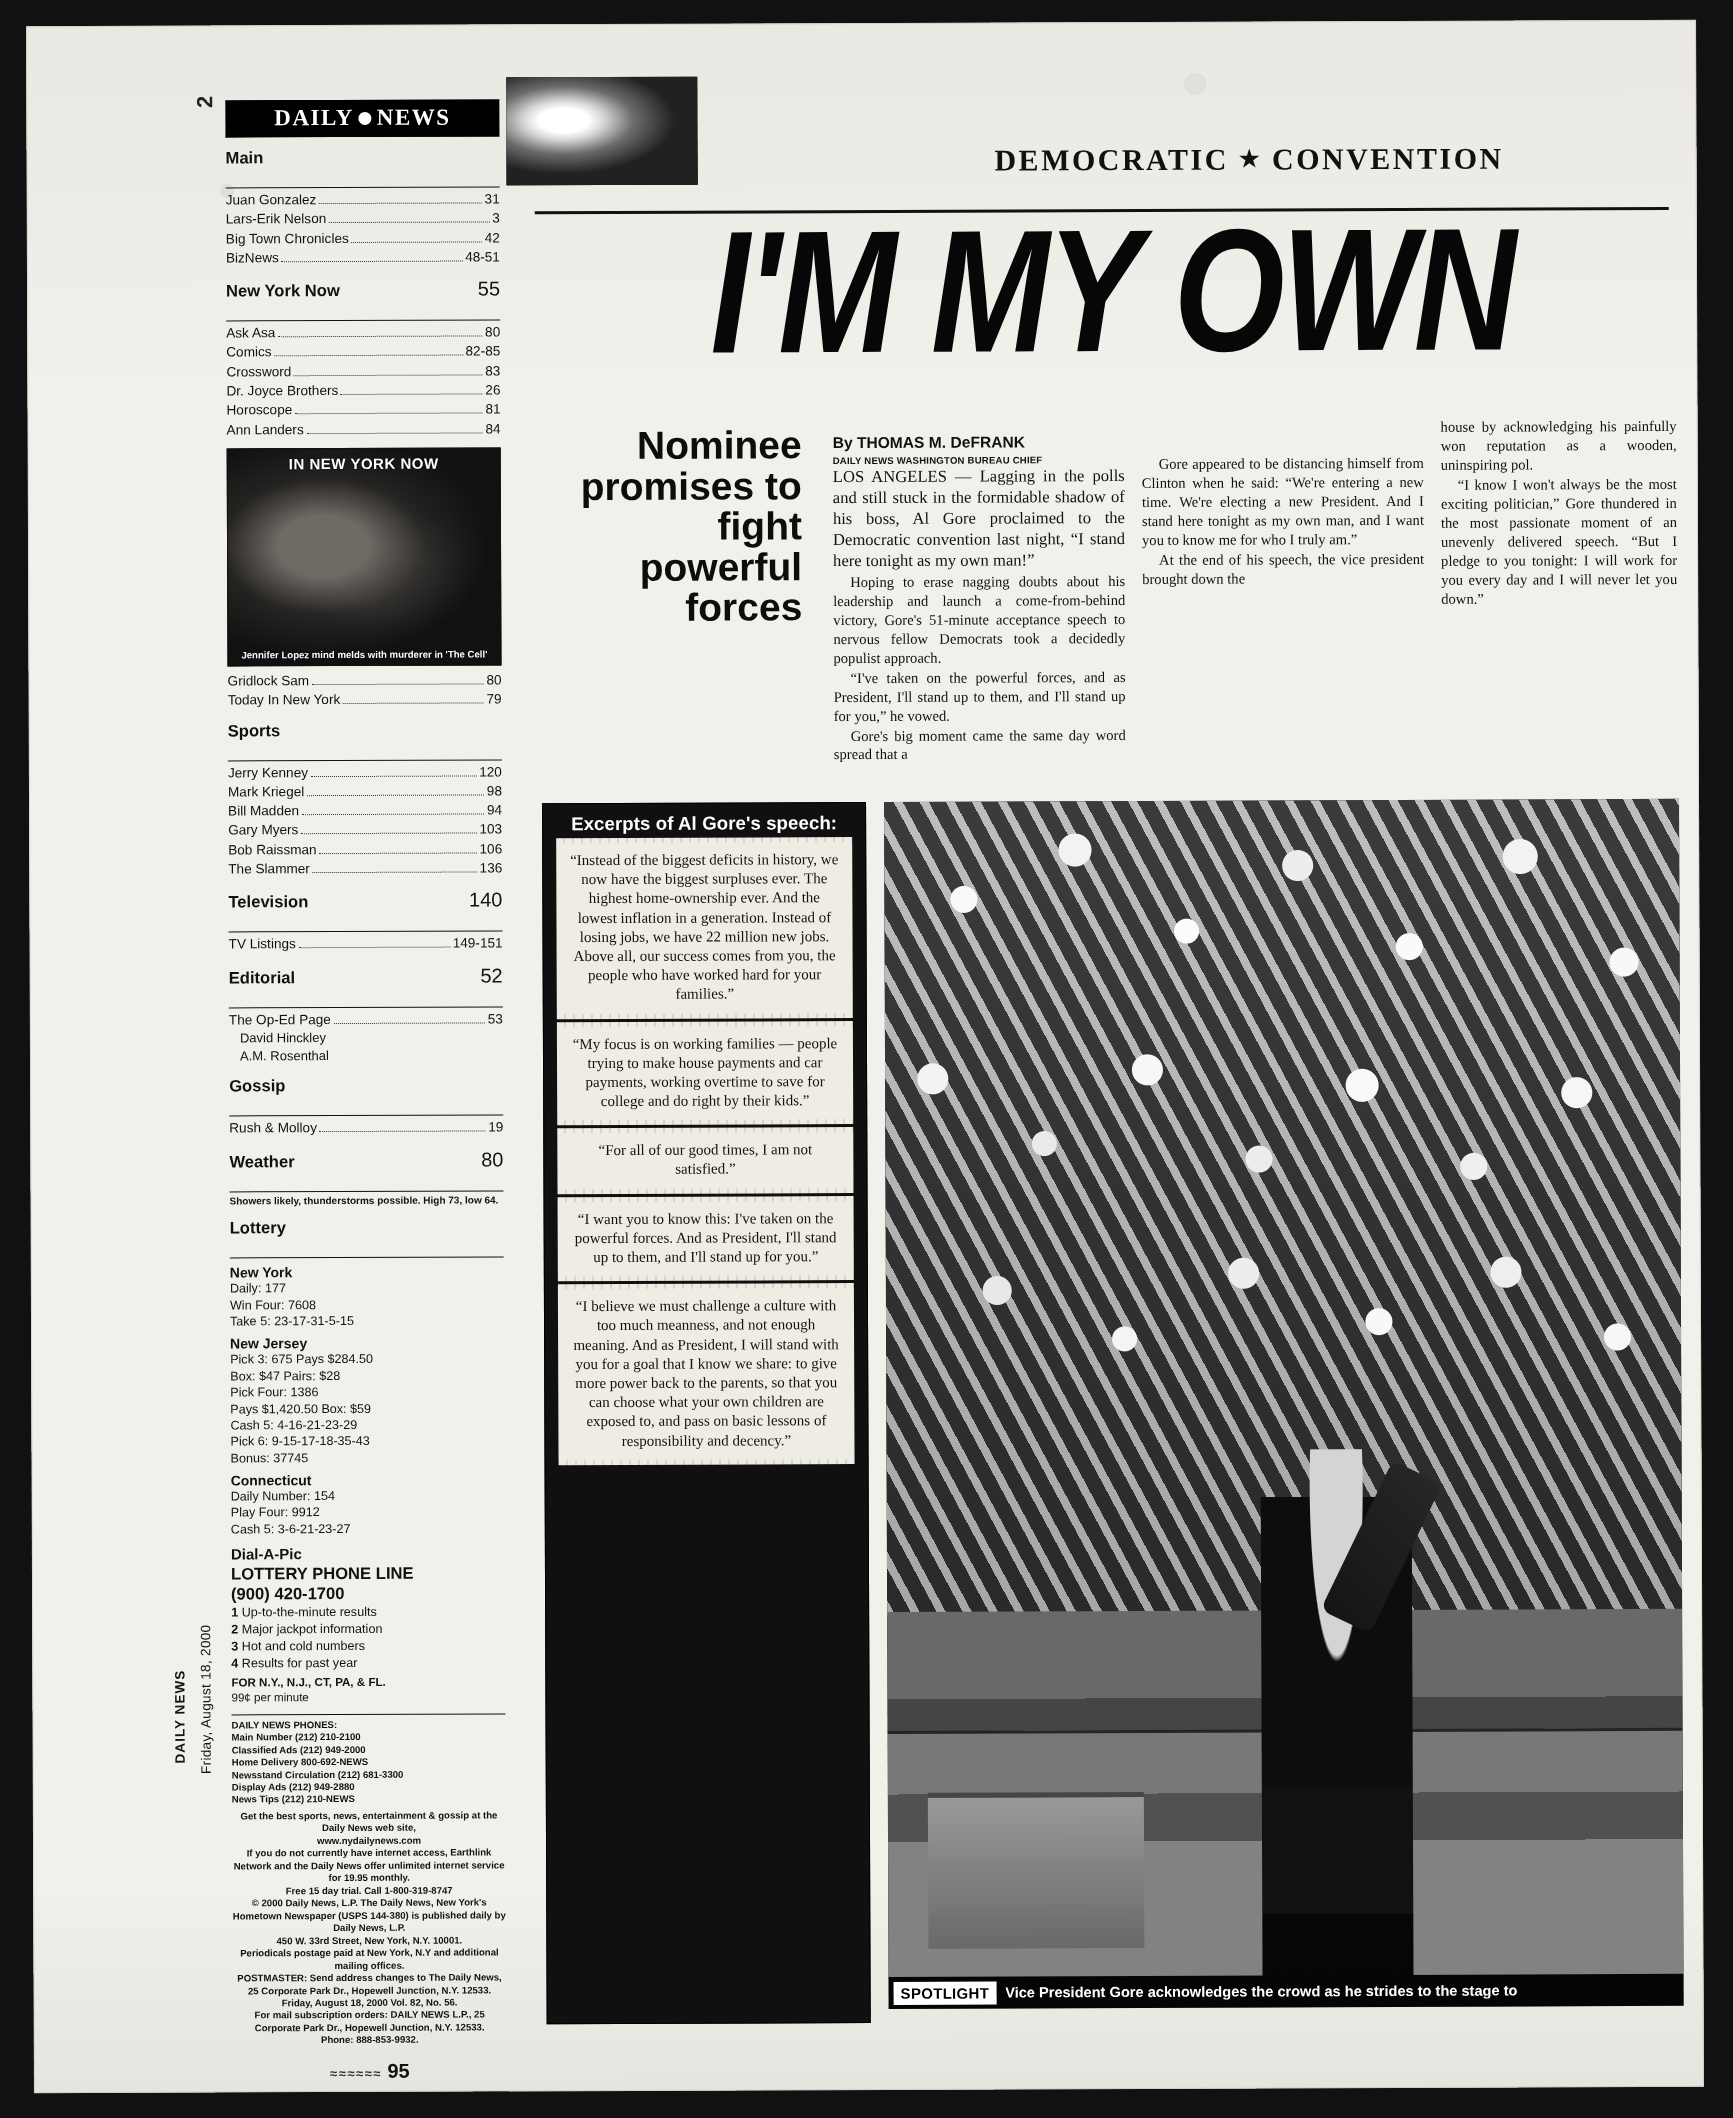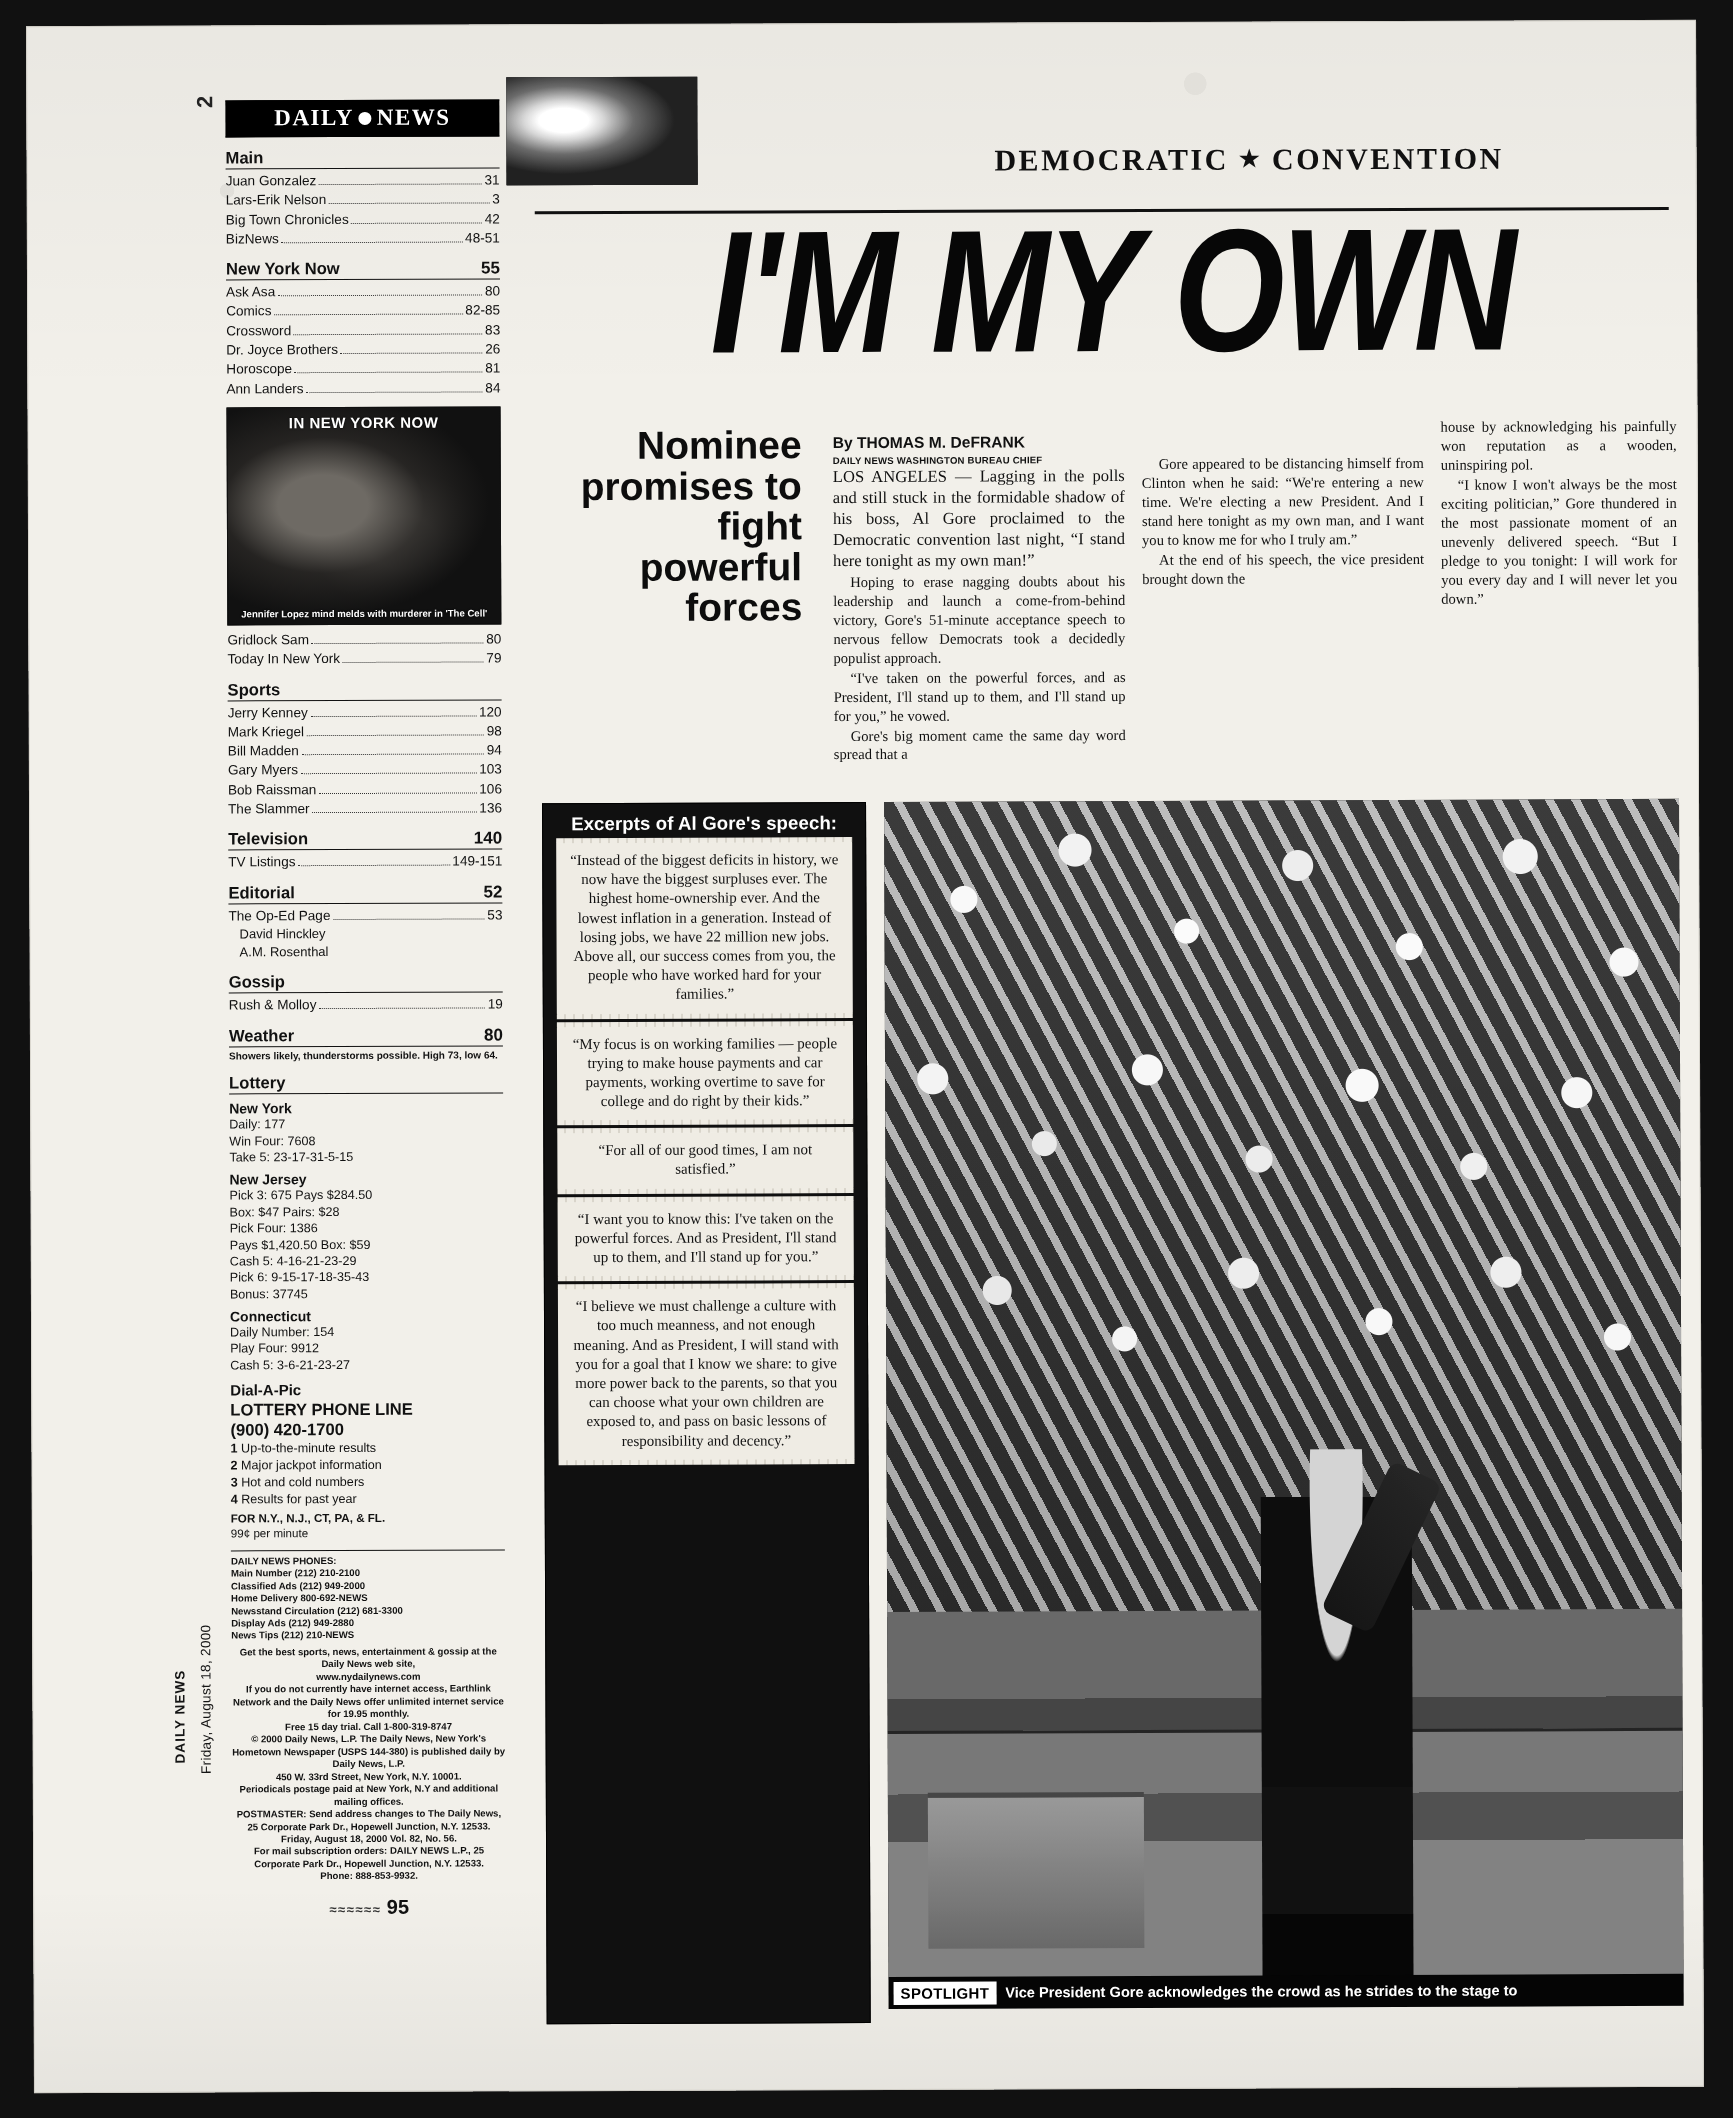--- a/index.html
+++ b/index.html
@@ -51,24 +51,24 @@
     font-family:"Liberation Serif", serif;
     font-weight:bold;font-size:23px;letter-spacing:1.5px;
     text-align:center;padding:4px 0 5px;
     border-top:1.5px solid #000;border-bottom:1.5px solid #000;
     position:relative;
   }
   .dn-logo .bullet{display:inline-block;width:13px;height:13px;border-radius:50%;
     background:#fff;vertical-align:middle;margin:0 5px;position:relative;top:-1.5px;}
   .sec-head{
     font-weight:bold;font-size:16.6px;margin:11px 0 2px;
-    border-bottom:1px solid #111;padding-bottom:0;
+    border-bottom:1px solid #111;padding-bottom:19px;
     display:flex;justify-content:space-between;align-items:flex-end;
   }
-  .sec-head .pg{font-size:17px;font-weight:bold;}
+  .sec-head .pg{font-size:20px;font-weight:normal;}
   .idx-row{
     display:flex;align-items:baseline;font-size:13.6px;line-height:1.42;
     font-family:"Liberation Sans", sans-serif;
   }
   .idx-row .nm{white-space:nowrap;}
   .idx-row .dots{
     flex:1;border-bottom:1px dotted #333;margin:0 2.5px 3.5px;min-width:6px;
   }
   .idx-row .pg{white-space:nowrap;}
   .sub-row{font-size:13px;padding-left:11px;line-height:1.4;}

